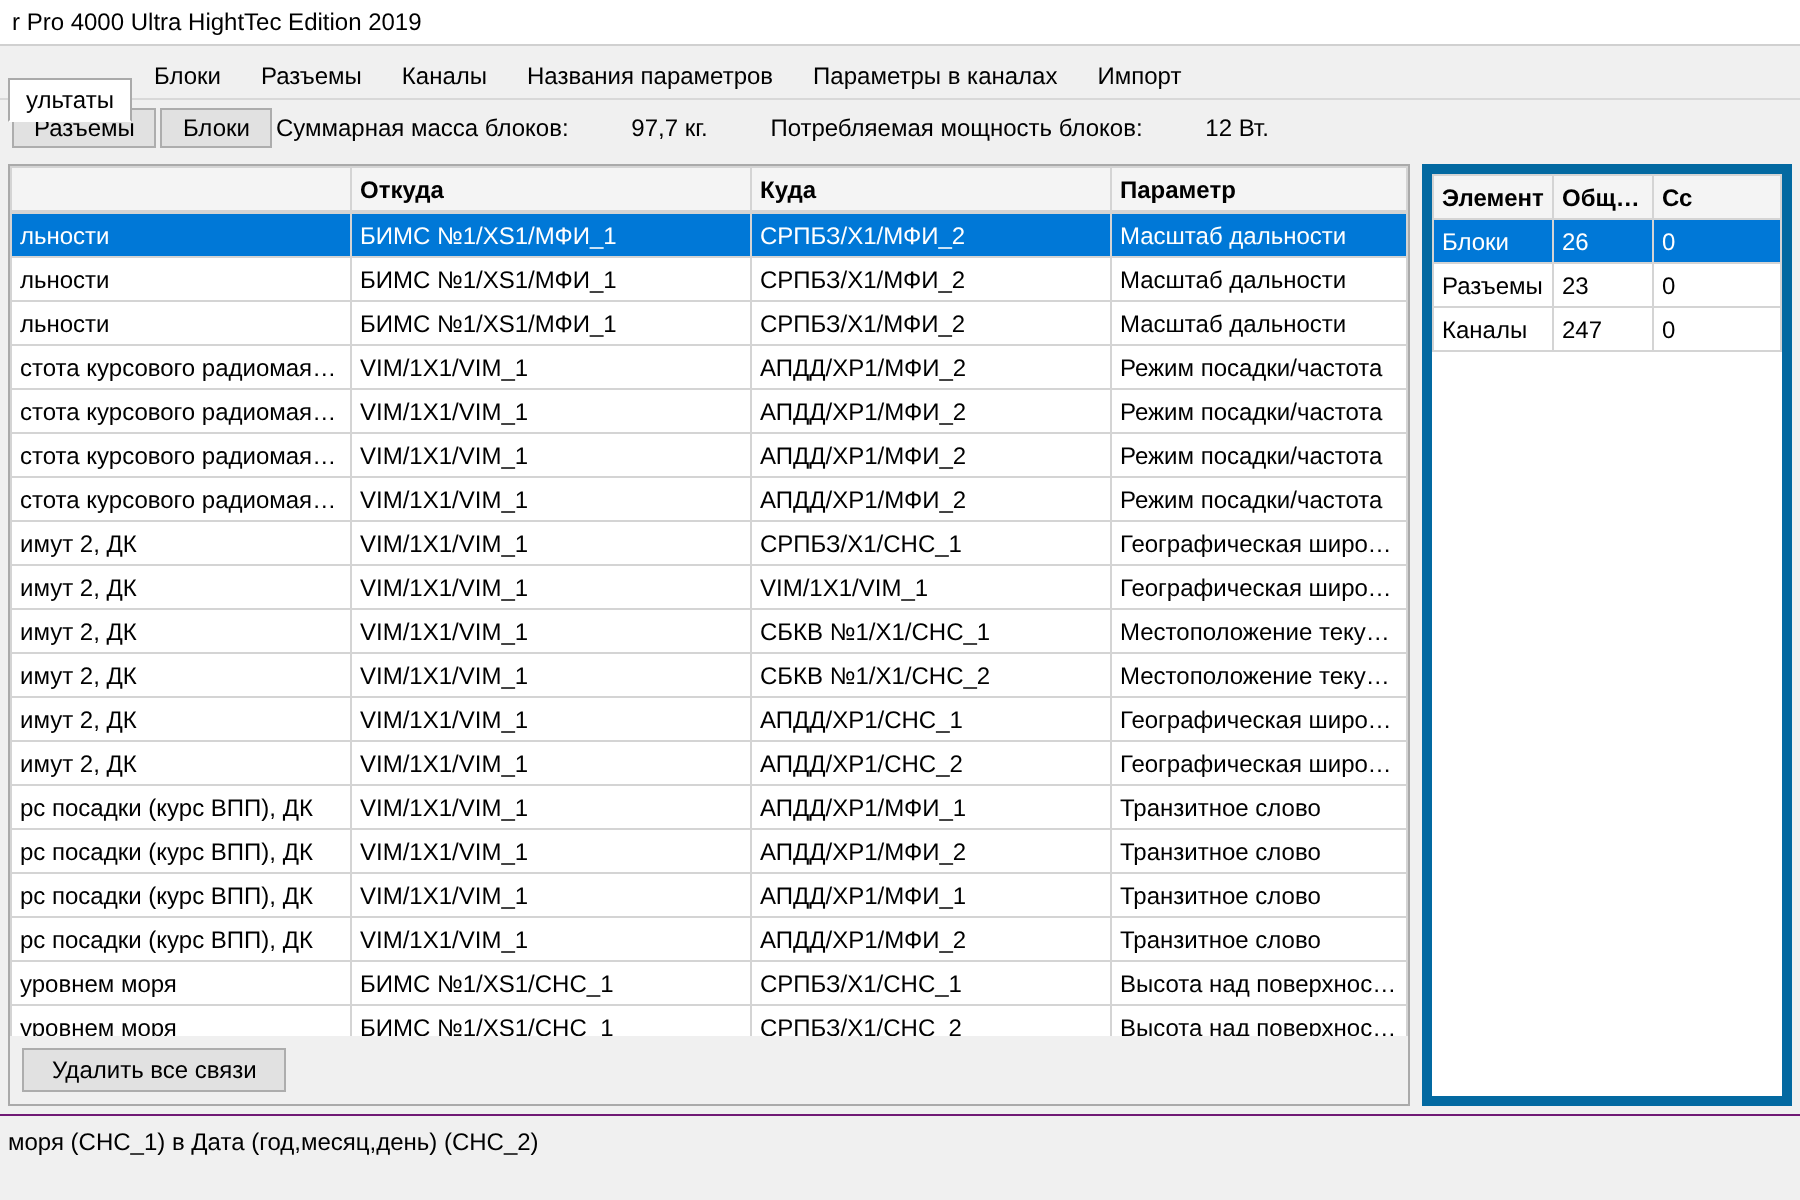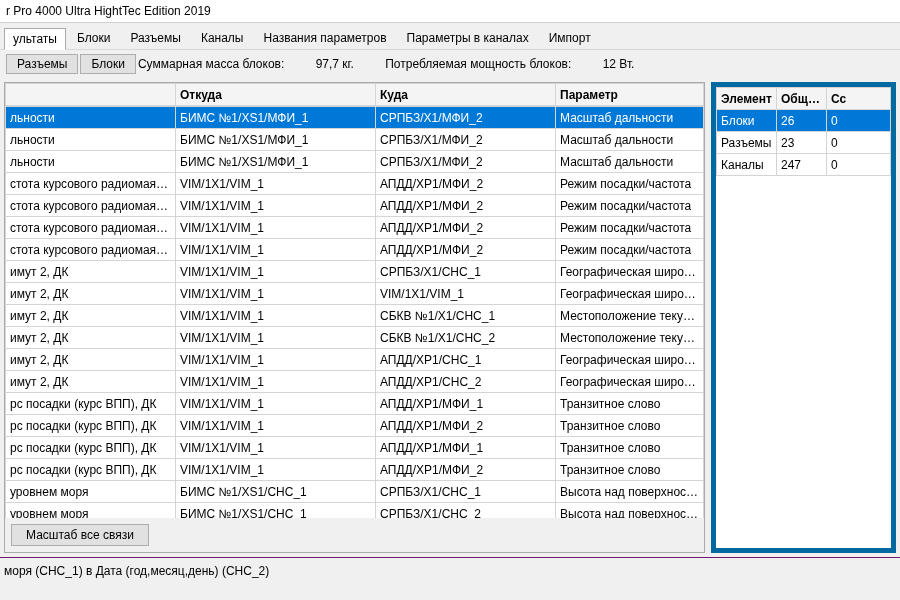--- a/index.html
+++ b/index.html
@@ -1,20 +1,20 @@
 <!DOCTYPE html>
 <html><head>
 <meta charset="utf-8">
 <style>
 html,body{margin:0;padding:0;font-family:"Segoe UI",Tahoma,sans-serif;font-size:12px;color:#000;background:#fff;overflow:hidden}
 .window{width:900px;height:600px;background:#f0f0f0;display:flex;flex-direction:column}
 .title-bar{height:22px;background:#fff;border-bottom:1px solid #d0d0d0;display:flex;align-items:center;padding:0 6px;font-size:12px}
 .tabs1{display:flex;gap:2px;padding:4px 4px 0 4px;background:#f0f0f0}
 .tab{padding:3px 8px;font-size:12px;border:1px solid transparent;background:transparent;cursor:default}
-.tab.sel{background:#fff;border:1px solid #aaa;border-bottom:1px solid #fff;position:relative;top:1px}
+.tab.sel{background:#fff;border:1px solid #aaa;border-bottom:1px solid #fff;position:relative;top:12px}
 .subrow{display:flex;align-items:center;gap:2px;padding:4px 6px;background:#f0f0f0;border-top:1px solid #d8d8d8}
 .subbtn{padding:2px 10px;border:1px solid #adadad;background:#e1e1e1;font-size:12px;cursor:default}
 .subinfo{font-size:12px}
 .subinfo span{margin-right:28px}
 .main{display:flex;flex:1;min-height:0;padding:4px;gap:6px;background:#f0f0f0}
 .left{flex:1;min-width:0;border:1px solid #aaa;background:#fff;display:flex;flex-direction:column}
 .right{width:175px;border:5px solid #0369a1;background:#fff;display:flex;flex-direction:column;font-size:12px}
 table{width:100%;border-collapse:collapse;table-layout:fixed}
 th,td{border:1px solid #d4d4d4;padding:2px 4px;font-size:12px;text-align:left;white-space:nowrap;overflow:hidden;text-overflow:ellipsis;height:17px}
 th{background:#f4f4f4;font-weight:700}
@@ -191,21 +191,21 @@
               <tr>
                 <td>уровнем моря</td>
                 <td>БИМС №1/XS1/СНС_1</td>
                 <td>СРПБЗ/X1/СНС_2</td>
                 <td>Высота над поверхностью опорного эллипсо…</td>
               </tr>
             </tbody>
         </table>
       </div>
       <div class="foot">
-        <button class="delbtn">Масштаб все связи</button>
+        <button class="delbtn">Удалить все связи</button>
       </div>
     </div>
 
     <div class="right">
       <table>
         <colgroup>
             <col style="width:60px">
             <col style="width:50px">
             <col>
           </colgroup>

